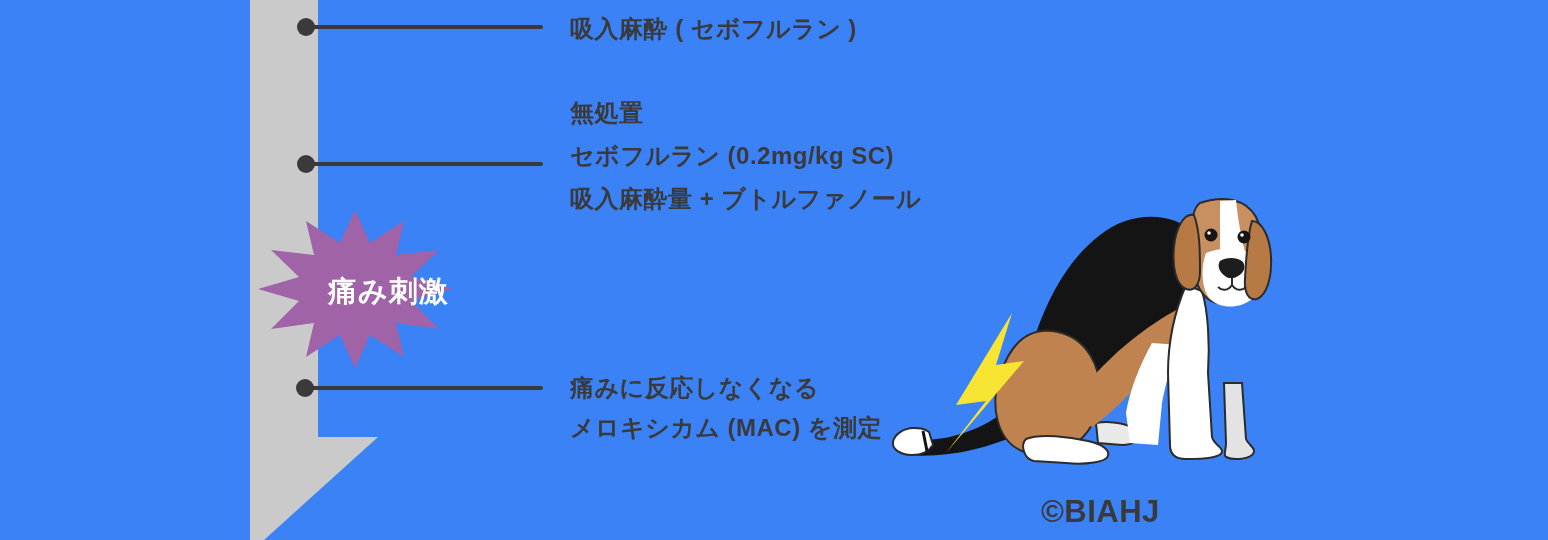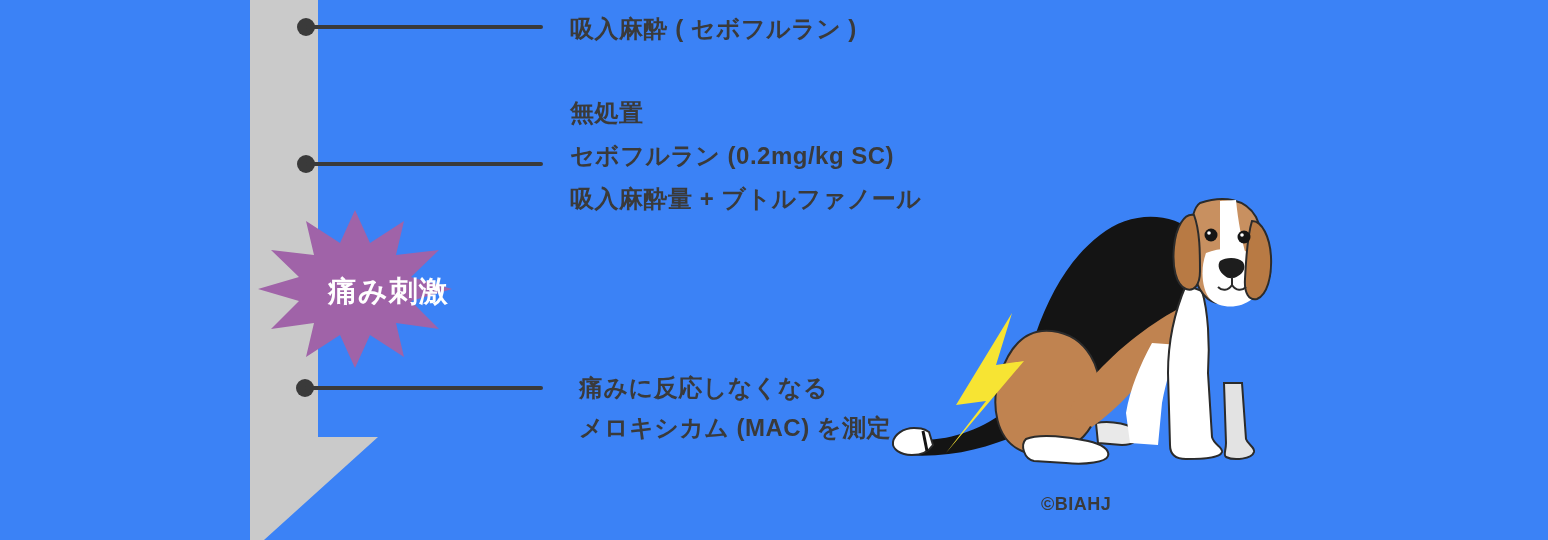--- a/index.html
+++ b/index.html
@@ -33,21 +33,21 @@
   .star-label{
     position:absolute;
     color:#ffffff;
     font-size:29px;
     font-weight:700;
     letter-spacing:1px;
     white-space:nowrap;
   }
   .credit{
     color:#3a3a3a;
-    font-size:18px;
+    font-size:31px;
     font-weight:700;
     letter-spacing:0.5px;
   }
 </style>
 </head>
 <body>
 
 <div class="canvas">
 
   <svg class="abs" style="left:0;top:0;" width="1548" height="540" viewBox="0 0 1548 540">
@@ -70,21 +70,21 @@
   </div>
 
   <div class="abs step-text" style="left:570px;top:13px;">吸入麻酔 ( セボフルラン )</div>
 
   <div class="abs step-group" style="left:570px;top:79px;line-height:43px;margin-top:12px;">
     <p class="step-text">無処置</p>
     <p class="step-text">セボフルラン (0.2mg/kg SC)</p>
     <p class="step-text">吸入麻酔量 + ブトルファノール</p>
   </div>
 
-  <div class="abs step-group" style="left:570px;top:368px;line-height:40px;margin-left:9px;">
+  <div class="abs step-group" style="left:570px;top:368px;line-height:40px;">
     <p class="step-text">痛みに反応しなくなる</p>
     <p class="step-text">メロキシカム (MAC) を測定</p>
   </div>
 
   <svg class="abs" style="left:258px;top:210px;" width="194" height="158" viewBox="0 0 194 158">
     <polygon fill="#a063a8" points="97,0 112,33 146,11 138,45 181,40 153,67 194,79 153,91 181,119 138,113 146,147 112,125 97,158 82,125 48,147 56,113 13,119 41,91 0,79 41,67 13,40 56,45 48,11 82,33"></polygon>
   </svg>
   <div class="star-label" style="left:300px;top:272px;margin-left:28px;">痛み刺激</div>
 
   <svg class="abs" style="left:890px;top:193px;" width="385" height="282" viewBox="0 0 385 282">

